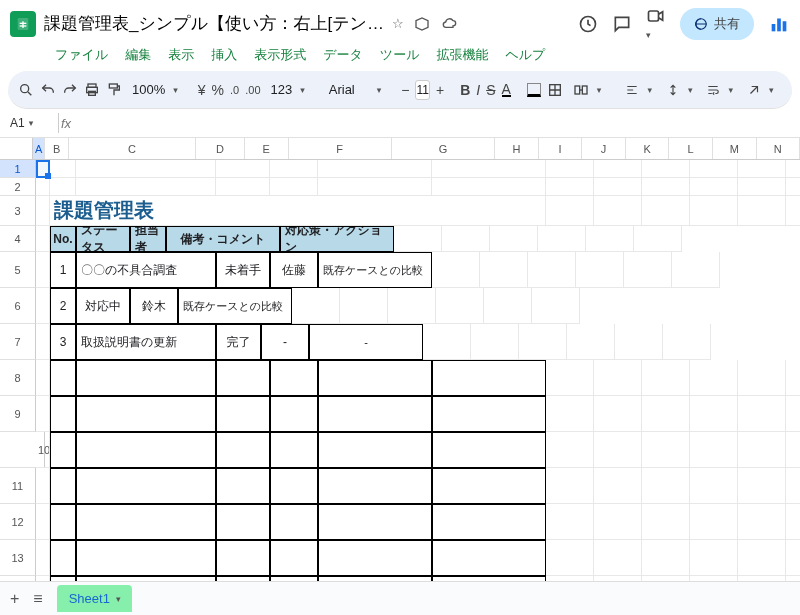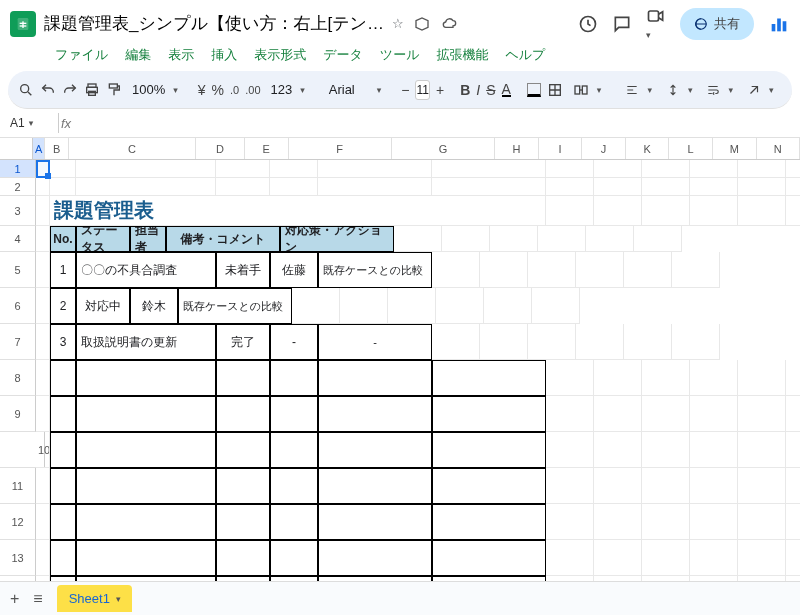--- a/index.html
+++ b/index.html
@@ -44,21 +44,21 @@
 .active-cell { position: absolute; border: 2px solid #1a73e8; background: rgba(26,115,232,0.05); pointer-events: none; }
 .active-cell::after { content: ""; position: absolute; right: -3px; bottom: -3px; width: 6px; height: 6px; background: #1a73e8; }
 
 .table-title { font-size: 20px; font-weight: bold; color: #1a5d8e; }
 .tborder { border: 1px solid #000 !important; }
 .thead { background: #b8d9e8; font-weight: bold; justify-content: center; }
 .center { justify-content: center; }
 
 .sheet-tabs { position: absolute; bottom: 0; left: 0; right: 0; height: 34px; border-top: 1px solid #ddd; display: flex; align-items: center; padding: 0 10px; gap: 14px; background: #f9fbfd; }
 .tab-btn { color: #555; cursor: pointer; font-size: 16px; }
-.sheet-tab { background: #fde047; color: #1967d2; padding: 6px 12px; border-radius: 4px 4px 0 0; font-size: 13px; display: flex; align-items: center; gap: 6px; cursor: pointer; }
+.sheet-tab { background: #86efac; color: #1967d2; padding: 6px 12px; border-radius: 4px 4px 0 0; font-size: 13px; display: flex; align-items: center; gap: 6px; cursor: pointer; }
 
 .bold { font-weight: bold; }
 .italic { font-style: italic; }
 .strike { text-decoration: line-through; }
 .underline-a { border-bottom: 2px solid #000; line-height: 12px; }
 .fillbox { width: 14px; height: 14px; border: 1px solid #888; border-bottom: 3px solid #000; }
 svg { display: block; }
 </style>
 </head>
 <body>
@@ -381,21 +381,21 @@
         <div class="cell" style="width: 48px; height: 36px;"></div>
         <div class="cell" style="width: 48px; height: 36px;"></div>
         <div class="cell" style="width: 48px; height: 36px;"></div>
         <div class="cell" style="width: 48px; height: 36px;"></div>
         <div class="cell" style="width: 48px; height: 36px;"></div>
       </div>
       <div class="cell-row">
         <div class="cell" style="width: 14px; height: 36px;"></div>
         <div class="cell tborder center" style="width: 26px; height: 36px;">3</div>
         <div class="cell tborder" style="width: 140px; height: 36px;">取扱説明書の更新</div>
-        <div class="cell tborder center" style="width: 54px; height: 36px;">完了</div>
+        <div class="cell tborder center" style="width: 45px; height: 36px;">完了</div>
         <div class="cell tborder center" style="width: 48px; height: 36px;">-</div>
         <div class="cell tborder center" style="width: 114px; height: 36px; font-size: 11px; white-space: normal;">-</div>
         <div class="cell" style="width: 48px; height: 36px;"></div>
         <div class="cell" style="width: 48px; height: 36px;"></div>
         <div class="cell" style="width: 48px; height: 36px;"></div>
         <div class="cell" style="width: 48px; height: 36px;"></div>
         <div class="cell" style="width: 48px; height: 36px;"></div>
         <div class="cell" style="width: 48px; height: 36px;"></div>
       </div>
       <div class="cell-row">

